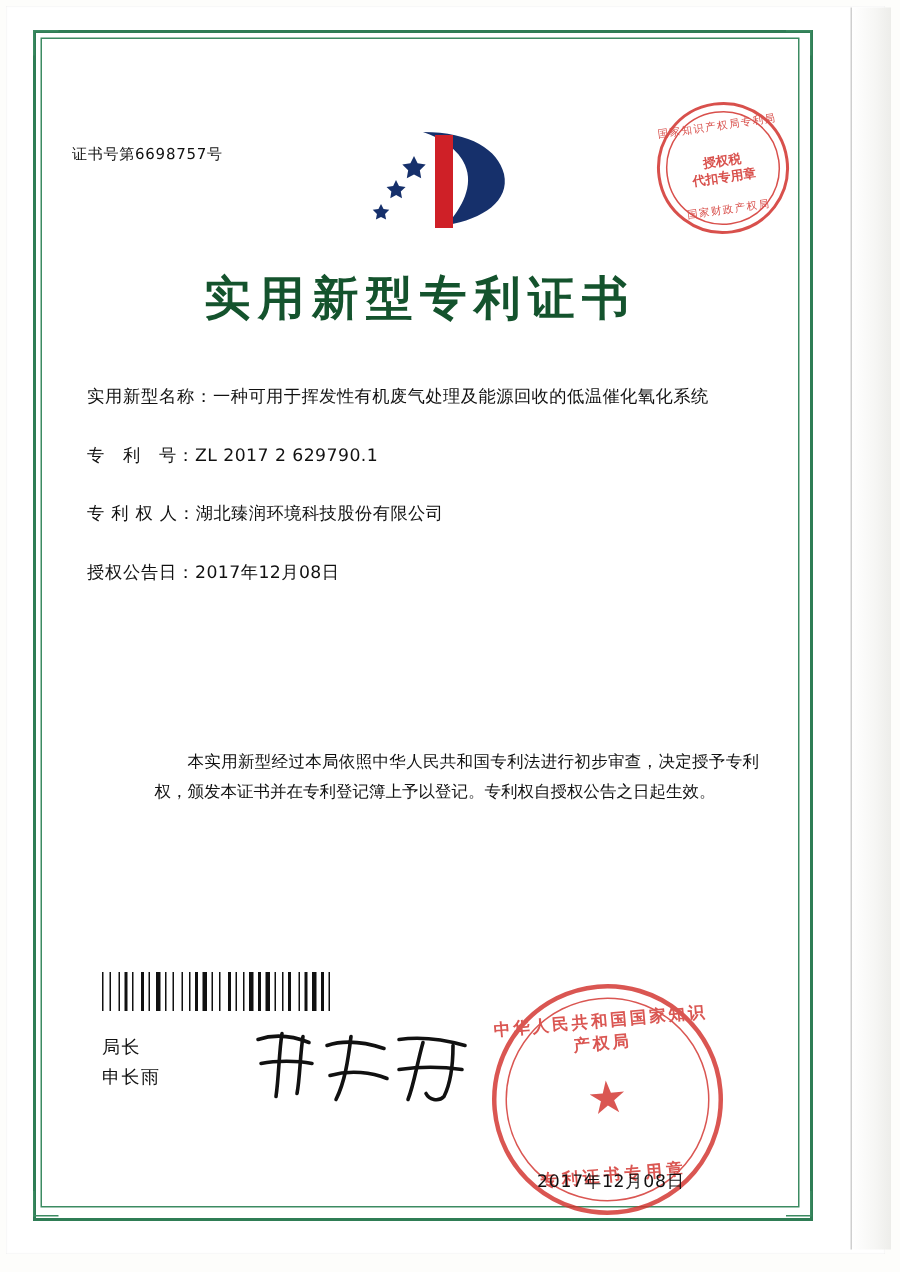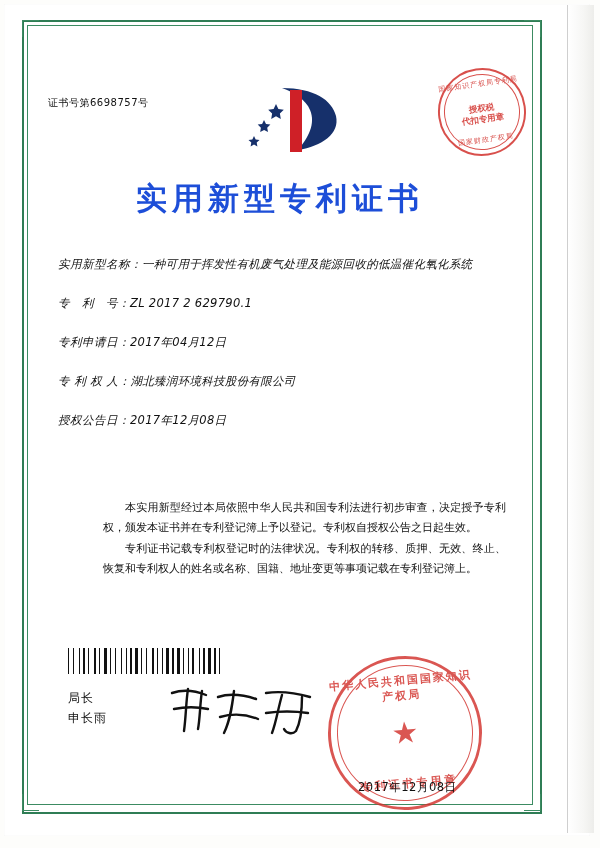--- a/index.html
+++ b/index.html
@@ -130,37 +130,36 @@
 
   
   .title {
     position: absolute;
     left: 0; top: 140px;
     width: 480px;
     text-align: center;
     font-size: 31px;
     font-weight: bold;
     letter-spacing: 5px;
-    color: #1d4ed8;
+    color: #14532d;
     font-family: "DejaVu Serif", "Liberation Serif", serif;
   }
 
   
   .fields {
     position: absolute;
     left: 18px; top: 218px;
     width: 450px;
   }
   .field {
     font-size: 11.5px;
     line-height: 16px;
     color: #111;
     margin-bottom: 23px;
     white-space: nowrap;
-    font-style: italic;
   }
   .field .lbl { letter-spacing: 0.5px; }
   .field .val { letter-spacing: 0.3px; }
 
   
   .para-block {
     position: absolute;
     left: 18px; top: 460px;
     width: 448px;
   }
@@ -300,33 +299,29 @@
     <div class="title">实用新型专利证书</div>
 
     <div class="fields">
       <div class="field">
         <span class="lbl">实用新型名称：</span><span class="val">一种可用于挥发性有机废气处理及能源回收的低温催化氧化系统</span>
       </div>
       <div class="field">
         <span class="lbl">专　利　号：</span><span class="val">ZL 2017 2 629790.1</span>
       </div>
       <div class="field">
-        <span class="lbl">专利申请日：</span><span class="val">2017年04月12日</span>
-      </div>
-      <div class="field">
         <span class="lbl">专 利 权 人：</span><span class="val">湖北臻润环境科技股份有限公司</span>
       </div>
       <div class="field">
         <span class="lbl">授权公告日：</span><span class="val">2017年12月08日</span>
       </div>
     </div>
 
     <div class="para-block">
       <div class="para">本实用新型经过本局依照中华人民共和国专利法进行初步审查，决定授予专利权，颁发本证书并在专利登记簿上予以登记。专利权自授权公告之日起生效。</div>
-      <div class="para">专利证书记载专利权登记时的法律状况。专利权的转移、质押、无效、终止、恢复和专利权人的姓名或名称、国籍、地址变更等事项记载在专利登记簿上。</div>
     </div>
 
     <div class="barcode" id="barcode">
         <i style="left: 0px; width: 1px;"></i>
         <i style="left: 5px; width: 1px;"></i>
         <i style="left: 11px; width: 1px;"></i>
         <i style="left: 15px; width: 2px;"></i>
         <i style="left: 20px; width: 1px;"></i>
         <i style="left: 26px; width: 2px;"></i>
         <i style="left: 31px; width: 1px;"></i>

